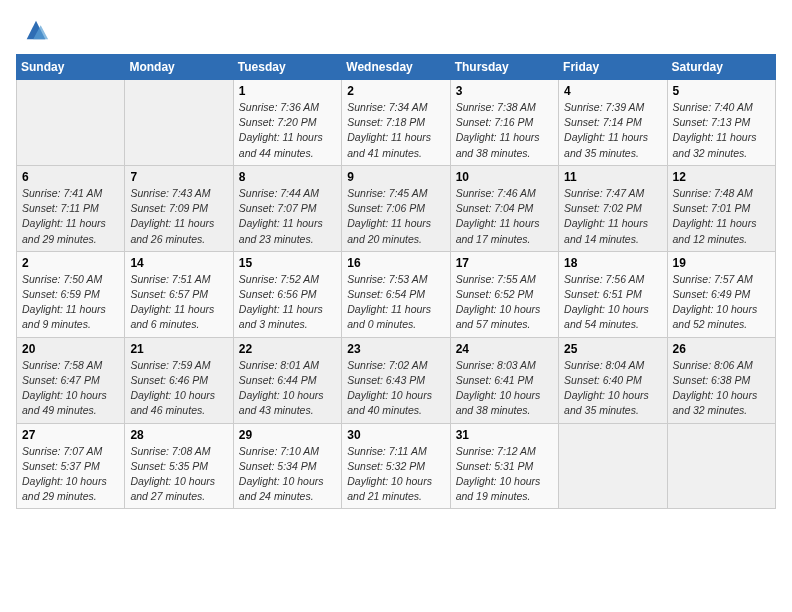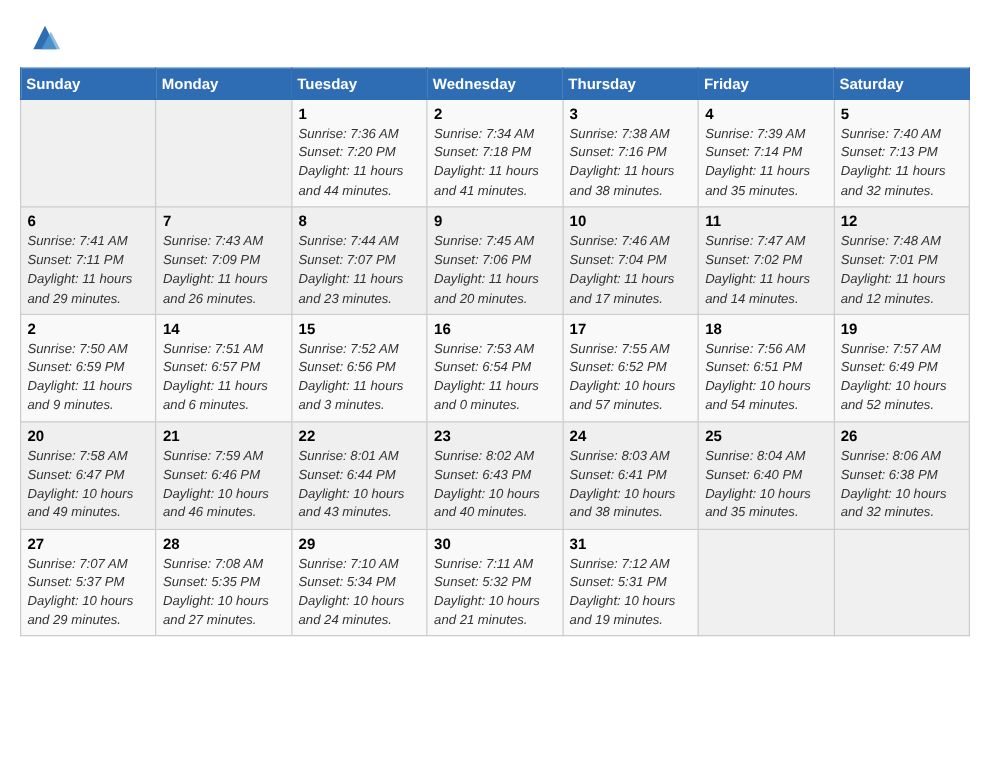--- a/index.html
+++ b/index.html
@@ -314,21 +314,21 @@
           <span class="day-number">22</span>
         <div class="day-info">
           <div>Sunrise: 8:01 AM</div>
           <div>Sunset: 6:44 PM</div>
           <div>Daylight: 10 hours and 43 minutes.</div>
         </div>
         </td>
         <td>
           <span class="day-number">23</span>
         <div class="day-info">
-          <div>Sunrise: 8:02 AM</div>
+          <div>Sunrise: 7:02 AM</div>
           <div>Sunset: 6:43 PM</div>
           <div>Daylight: 10 hours and 40 minutes.</div>
         </div>
         </td>
         <td>
           <span class="day-number">24</span>
         <div class="day-info">
           <div>Sunrise: 8:03 AM</div>
           <div>Sunset: 6:41 PM</div>
           <div>Daylight: 10 hours and 38 minutes.</div>

